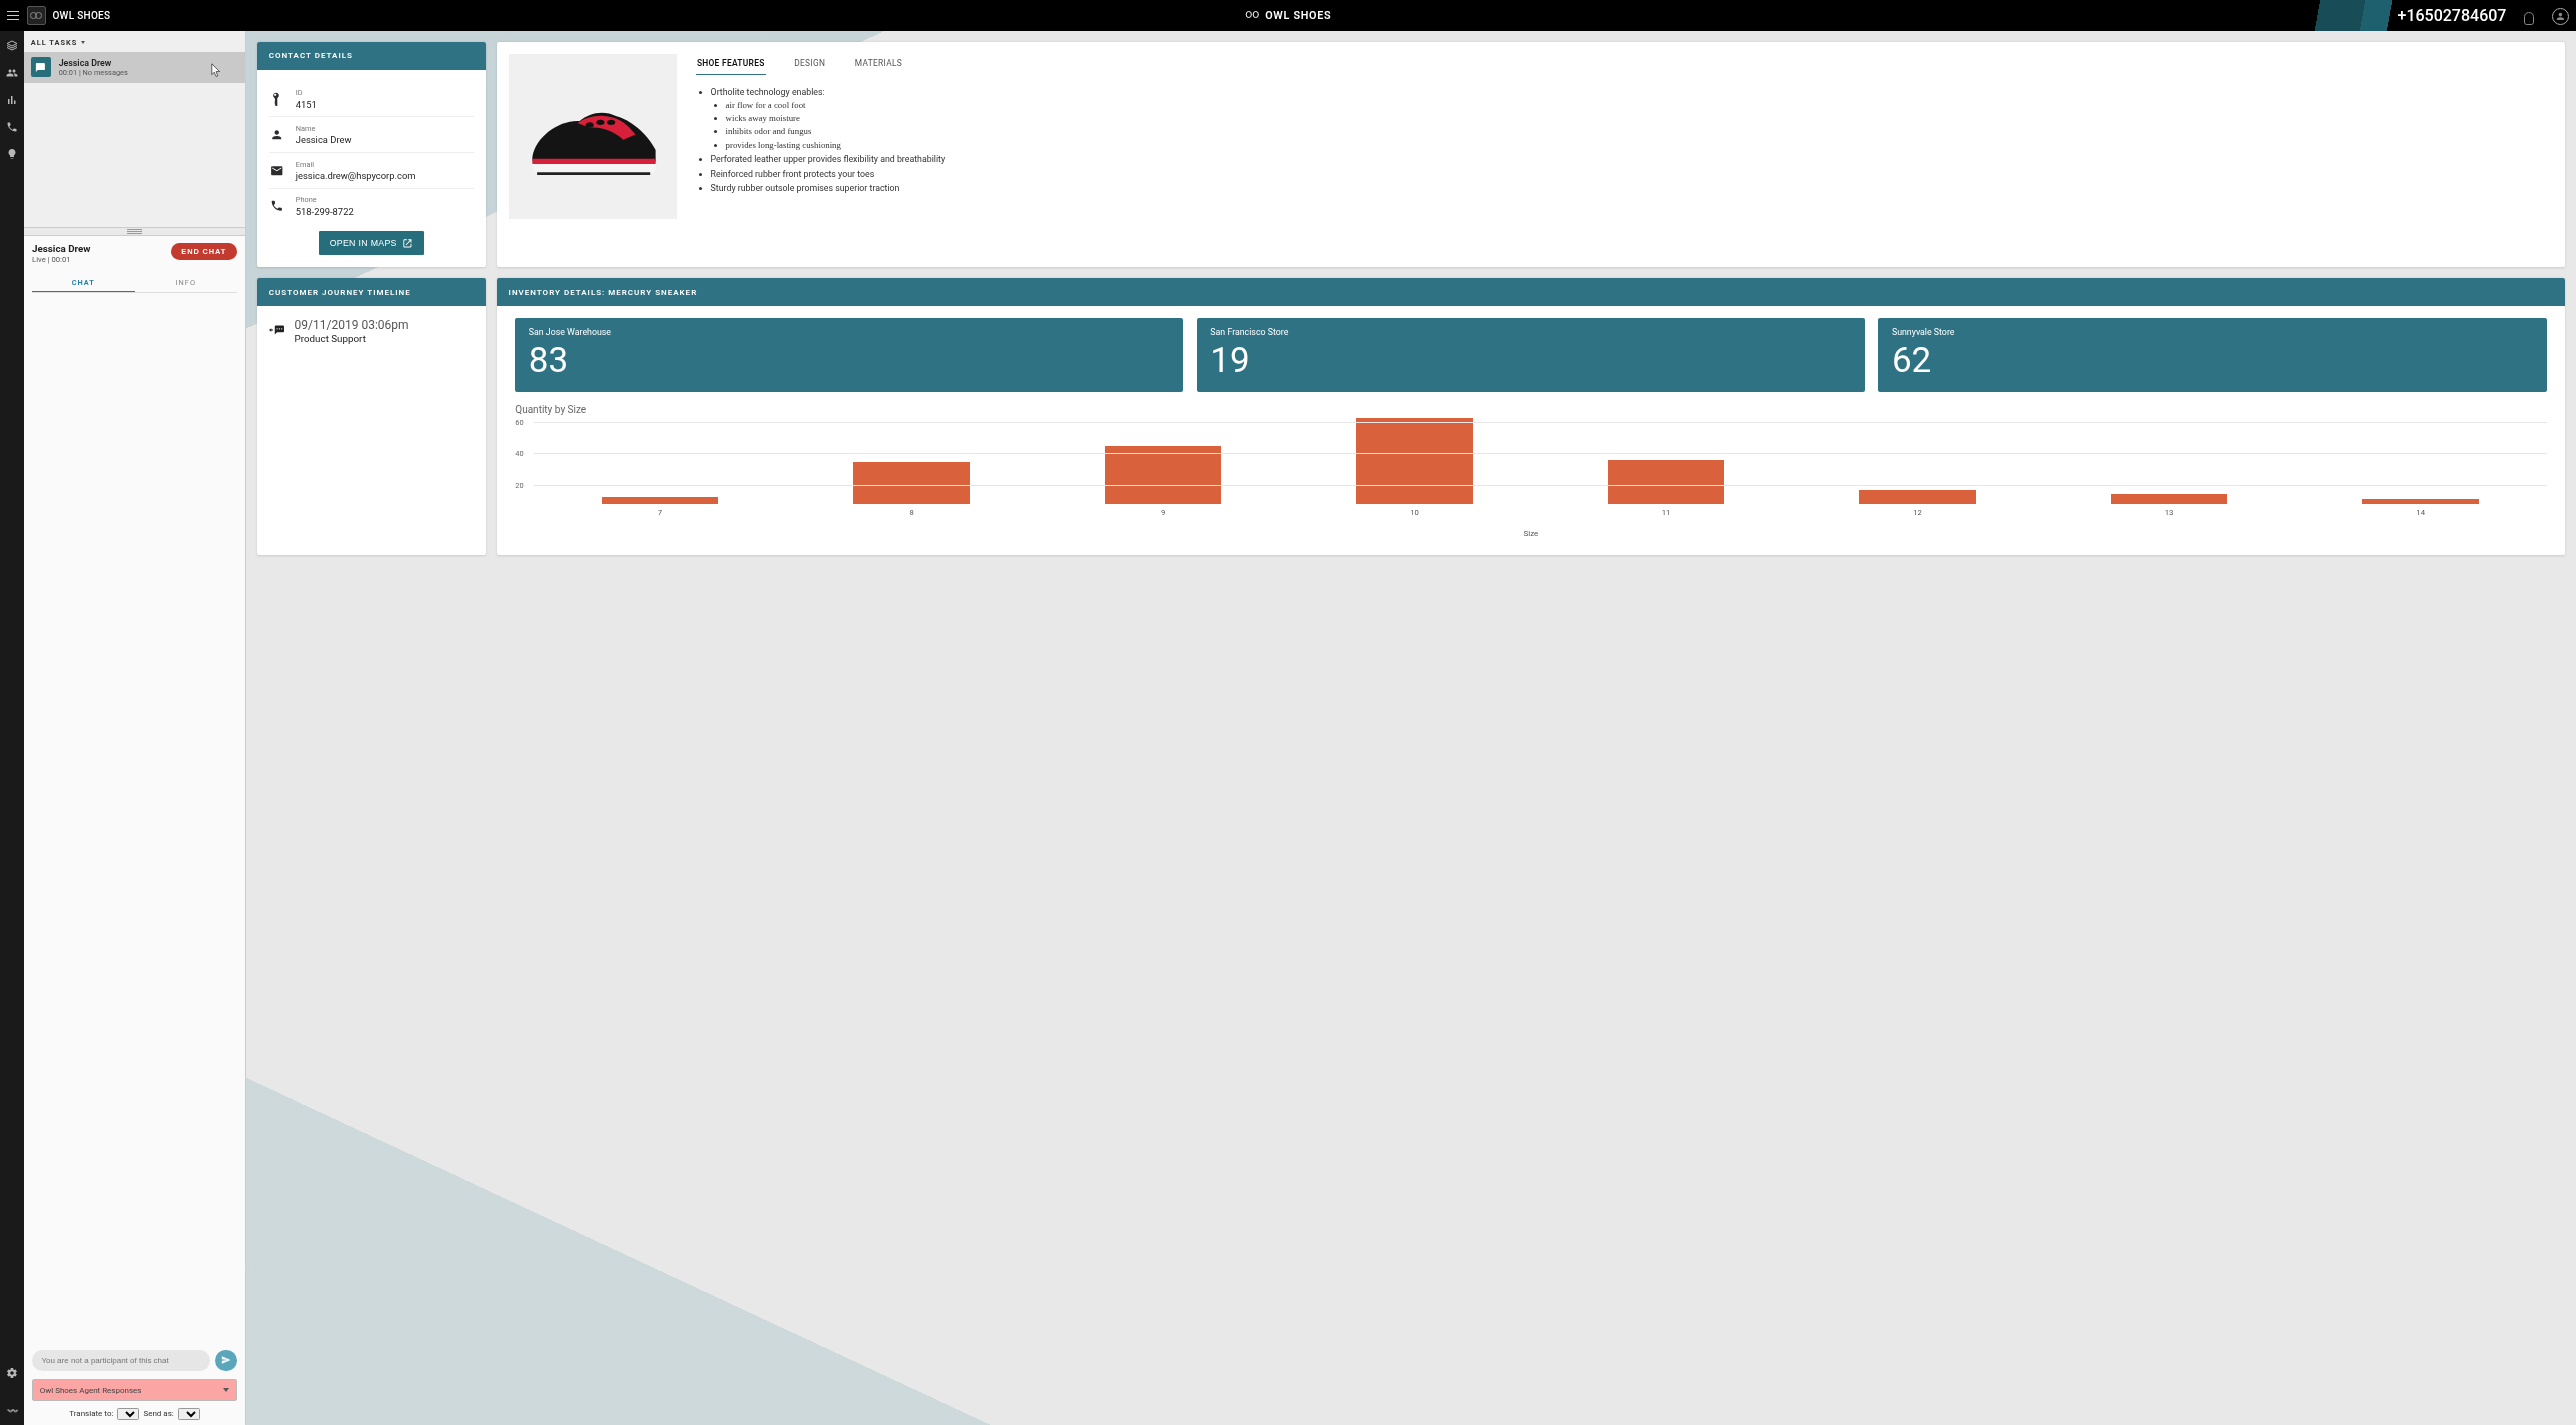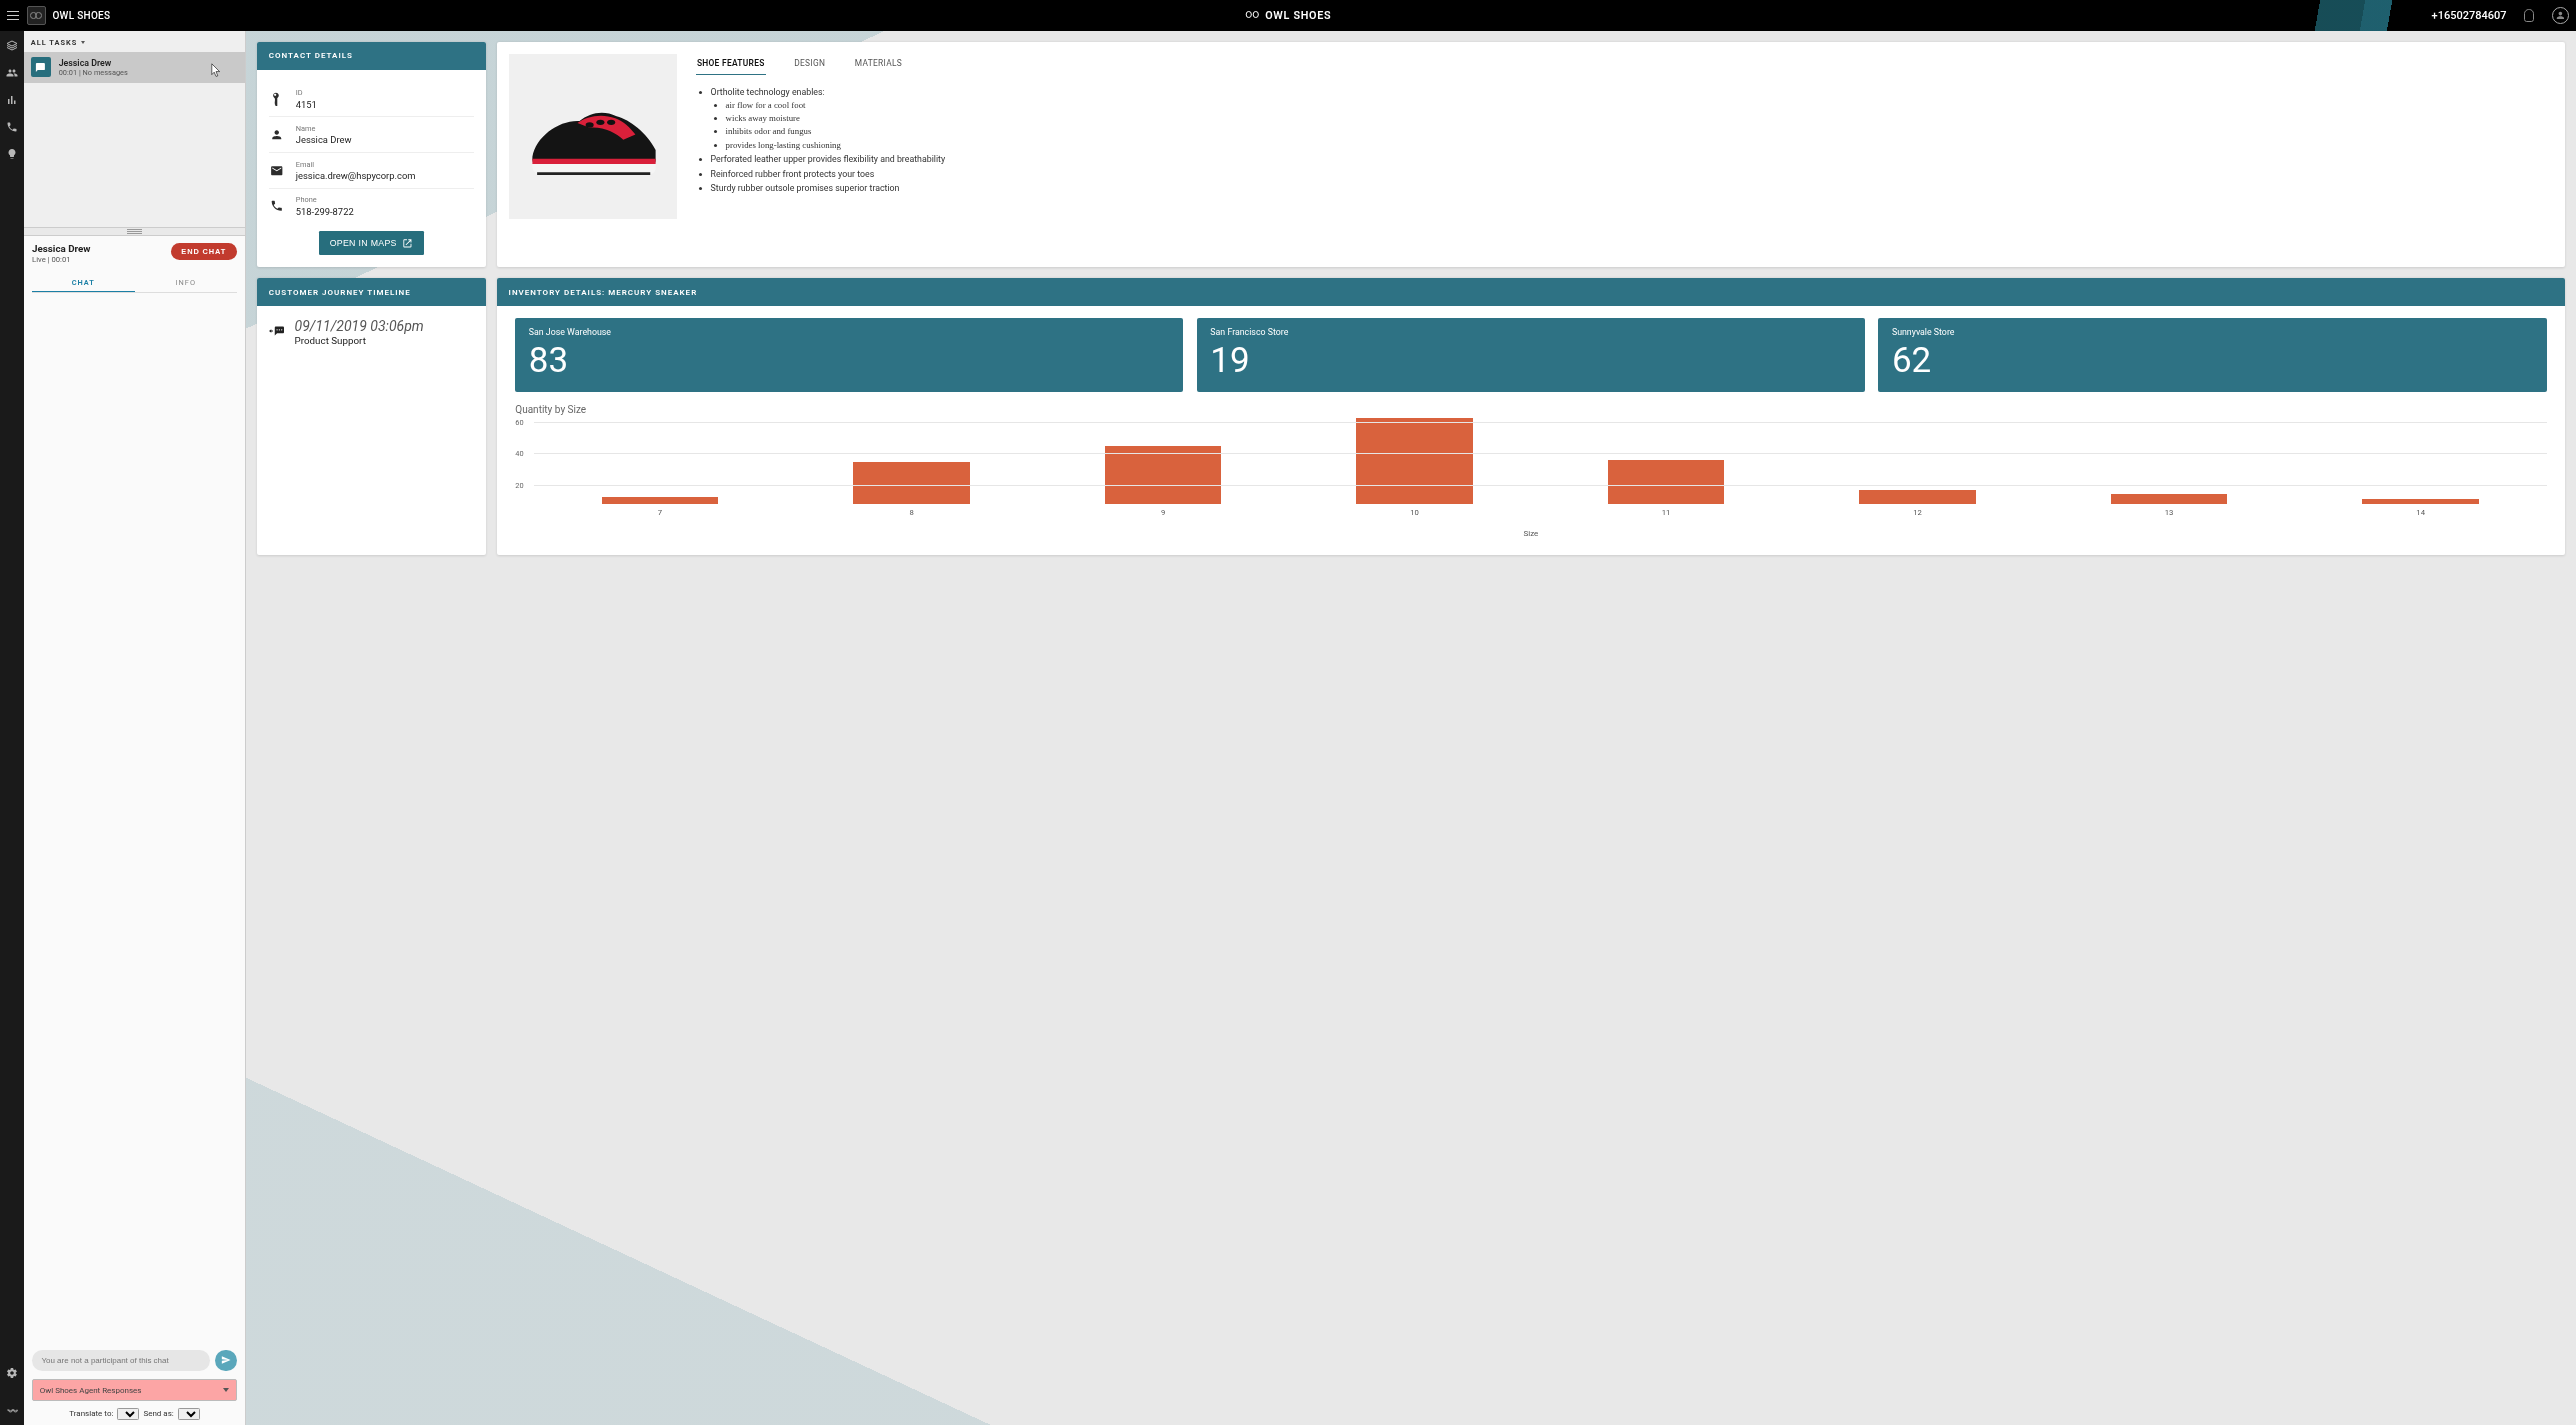--- a/index.html
+++ b/index.html
@@ -24,21 +24,21 @@
   .hamburger { width: 12px; height: 9.4px; display:flex; flex-direction:column; justify-content:space-between; cursor:pointer; margin-right:8px;}
   .hamburger span { display:block; height:1.3px; background:#ccc; width:100%; }
   .brand-left { display:flex; align-items:center; gap:6.7px; font-weight:500; letter-spacing:0.3px; font-size:10px;}
   .brand-left .owl-sq { width:19px; height:19px; background:#222; border:0.7px solid #555; border-radius:2px; position:relative;}
   .brand-left .owl-sq::before, .brand-left .owl-sq::after{content:'';position:absolute;width:4.7px;height:4.7px;border:0.7px solid #888;border-radius:50%;top:5.4px;}
   .brand-left .owl-sq::before{left:2.7px;} .brand-left .owl-sq::after{right:2.7px;}
   .brand-center{position:absolute;left:50%;transform:translateX(-50%);display:flex;align-items:center;gap:5.4px;font-weight:600;letter-spacing:0.7px;font-size:10.8px;}
   .brand-center .owl-ico{width:15px;height:15px;position:relative;}
   .brand-center .owl-ico::before,.brand-center .owl-ico::after{content:'';position:absolute;width:4.7px;height:4.7px;border:1px solid #fff;border-radius:50%;top:3.4px;}
   .brand-center .owl-ico::before{left:0.7px;} .brand-center .owl-ico::after{right:0.7px;}
-  .topbar-right{margin-left:auto;display:flex;align-items:center;gap:18px;font-size:11px;font-weight:500;}
+  .topbar-right{margin-left:auto;display:flex;align-items:flex-end;gap:18px;font-size:16px;font-weight:500;}
   .mic-icon{width:9.4px;height:13.5px;border:1px solid #888;border-radius:4.7px 4.7px 2.7px 2.7px;position:relative;}
   .avatar-circle{width:17.5px;height:17.5px;border:1px solid #aaa;border-radius:50%;display:flex;align-items:center;justify-content:center;}
   .avatar-circle svg{width:10.8px;height:10.8px;fill:#888;}
   .topbar::after{content:'';position:absolute;right:135px;top:0;bottom:0;width:175px;background:linear-gradient(100deg,transparent 30%,#1b5a66 30%,#1b5a66 55%,#247081 55%,#247081 70%,transparent 70%);opacity:.85;}
 
   
   .shell { display:flex; height: calc(100% - 31px);}
   .leftrail{width:24px;background:#1a1a1a;display:flex;flex-direction:column;align-items:center;padding-top:9.4px;gap:15px;}
   .leftrail .ico{width:12px;height:12px;fill:#b8b8b8;cursor:pointer;}
   .leftrail .spacer{flex:1;}
@@ -99,21 +99,21 @@
   .cd-row .ic{width:15px;display:flex;justify-content:center;}
   .cd-row .ic svg{width:13.5px;height:13.5px;fill:#2c2c2c;}
   .cd-row .lbl{font-size:7.4px;color:#777;}
   .cd-row .val{font-size:9.4px;color:#222;margin-top:1.3px;}
   .open-maps{background:#276e7d;color:#fff;border:none;padding:6.7px 10.8px;font-size:8.8px;letter-spacing:0.3px;display:flex;align-items:center;gap:5.4px;margin:8px auto 0;cursor:pointer;border-radius:1.3px;}
   .open-maps svg{width:10.8px;height:10.8px;fill:#fff;}
 
   
   .j-row{display:flex;gap:10.8px;align-items:center;}
   .j-row .ic svg{width:15px;height:12px;fill:#222;}
-  .j-row .ts{font-size:14px;color:#555;font-style:italic;}
+  .j-row .ts{font-size:12px;color:#555;}
   .j-row .ev{font-size:9.8px;color:#222;margin-top:1.3px;}
 
   
   .viewing{grid-column:2;grid-row:1;}
   .viewing .card-b{display:flex;gap:19px;}
   .prod-img{width:168px;height:165px;background:#f0f0f0;flex-shrink:0;display:flex;align-items:center;justify-content:center;}
   .shoe-svg{width:142px;height:101px;}
   .prod-info{flex:1;}
   .tabs{display:flex;gap:27px;border-bottom:0.7px solid transparent;margin-bottom:9.4px;}
   .tabs .t{font-size:8.4px;letter-spacing:0.3px;color:#555;padding:4px 1.3px 6.7px;cursor:pointer;}

